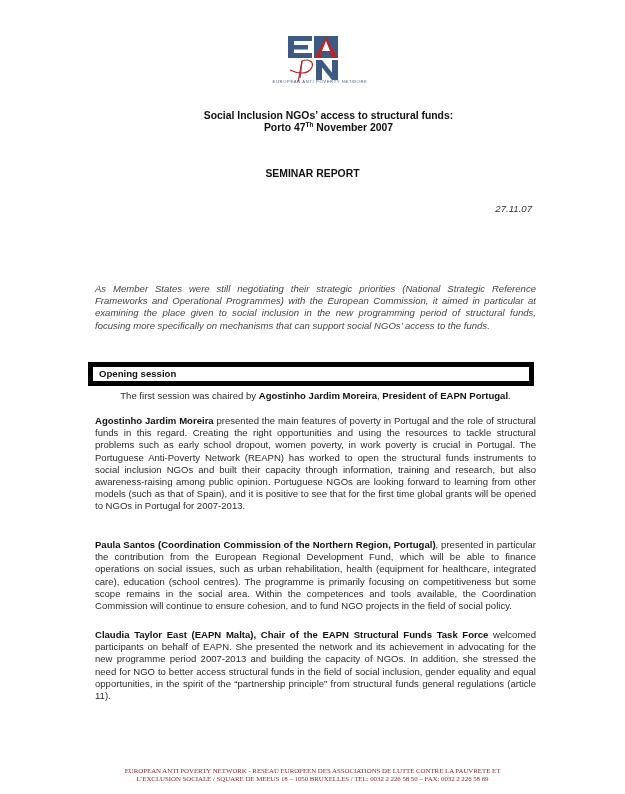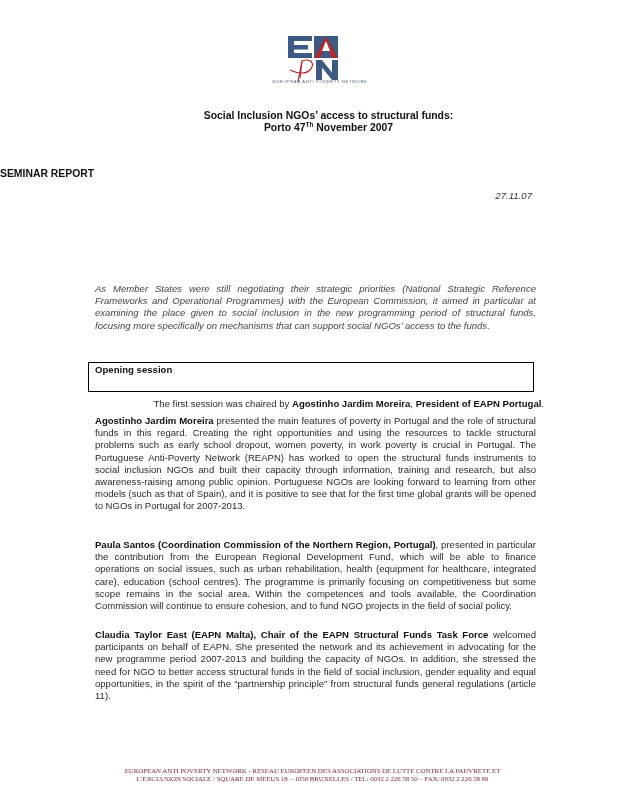--- a/index.html
+++ b/index.html
@@ -58,30 +58,30 @@
   .title-block sup {
     font-size: 6.5px;
     line-height: 0;
     vertical-align: 4px;
   }
   .report-label {
     position: absolute;
     left: 0;
     width: 625px;
     top: 168px;
-    text-align: left;
+    text-align: center;
     font-weight: bold;
     font-size: 10.4px;
     color: #111;
   }
 
   .date {
     position: absolute;
     right: 93px;
-    top: 190px;
+    top: 203px;
     font-style: italic;
     font-size: 9.6px;
     color: #333;
   }
 
   .para {
     position: absolute;
     left: 95px;
     width: 441px;
     font-size: 9.55px;
@@ -93,22 +93,22 @@
     font-style: italic;
     color: #444;
   }
   .para b { color: #111; }
 
   .section-box {
     position: absolute;
     left: 88px;
     top: 362px;
     width: 446px;
-    height: 30px;
-    border: 1px solid #000000;
+    height: 24px;
+    border: 5px solid #000000;
     box-sizing: border-box;
   }
   .section-box span {
     position: absolute;
     left: 6px;
     top: 0px;
     font-weight: bold;
     font-size: 9.6px;
     line-height: 13px;
     color: #111;
@@ -171,21 +171,21 @@
   <div class="report-label">SEMINAR REPORT</div>
 
   <div class="date">27.11.07</div>
 
   <p class="para italic" style="top:283px; margin:0;">As Member States were still negotiating their strategic priorities (National Strategic Reference Frameworks and Operational Programmes) with the European Commission, it aimed in particular at examining the place given to social inclusion in the new programming period of structural funds, focusing more specifically on mechanisms that can support social NGOs’ access to the funds.</p>
 
   <div class="section-box">
     <span>Opening session</span>
   </div>
 
-  <p class="para" style="top:390px; margin:8px; text-align:right;"><span>The first session was chaired by </span><b>Agostinho Jardim Moreira</b><span>, </span><b>President of EAPN Portugal</b><span>.</span></p>
+  <p class="para" style="top:390px; margin:0; text-align:center;"><span>The first session was chaired by </span><b>Agostinho Jardim Moreira</b><span>, </span><b>President of EAPN Portugal</b><span>.</span></p>
 
   <p class="para" style="top:415px; margin:0;"><b>Agostinho Jardim Moreira</b><span> presented the main features of poverty in Portugal and the role of structural funds in this regard. Creating the right opportunities and using the resources to tackle structural problems such as early school dropout, women poverty, in work poverty is crucial in Portugal. The Portuguese Anti-Poverty Network (REAPN) has worked to open the structural funds instruments to social inclusion NGOs and built their capacity through information, training and research, but also awareness-raising among public opinion. Portuguese NGOs are looking forward to learning from other models (such as that of Spain), and it is positive to see that for the first time global grants will be opened to NGOs in Portugal for 2007-2013.</span></p>
 
   <p class="para" style="top:539px; margin:0;"><b>Paula Santos (Coordination Commission of the Northern Region, Portugal)</b><span>, presented in particular the contribution from the European Regional Development Fund, which will be able to finance operations on social issues, such as urban rehabilitation, health (equipment for healthcare, integrated care), education (school centres). The programme is primarily focusing on competitiveness but some scope remains in the social area. Within the competences and tools available, the Coordination Commission will continue to ensure cohesion, and to fund NGO projects in the field of social policy.</span></p>
 
   <p class="para" style="top:629px; margin:0;"><b>Claudia Taylor East (EAPN Malta), Chair of the EAPN Structural Funds Task Force</b><span> welcomed participants on behalf of EAPN. She presented the network and its achievement in advocating for the new programme period 2007-2013 and building the capacity of NGOs. In addition, she stressed the need for NGO to better access structural funds in the field of social inclusion, gender equality and equal opportunities, in the spirit of the “partnership principle” from structural funds general regulations (article 11).</span></p>
 
   <div class="footer">
     <div>EUROPEAN ANTI POVERTY NETWORK - RESEAU EUROPEEN DES ASSOCIATIONS DE LUTTE CONTRE LA PAUVRETE ET</div>
     <div>L’EXCLUSION SOCIALE / SQUARE DE MEEUS 18 – 1050 BRUXELLES / TEL: 0032 2 226 58 50 – FAX: 0032 2 226 58 69</div>

